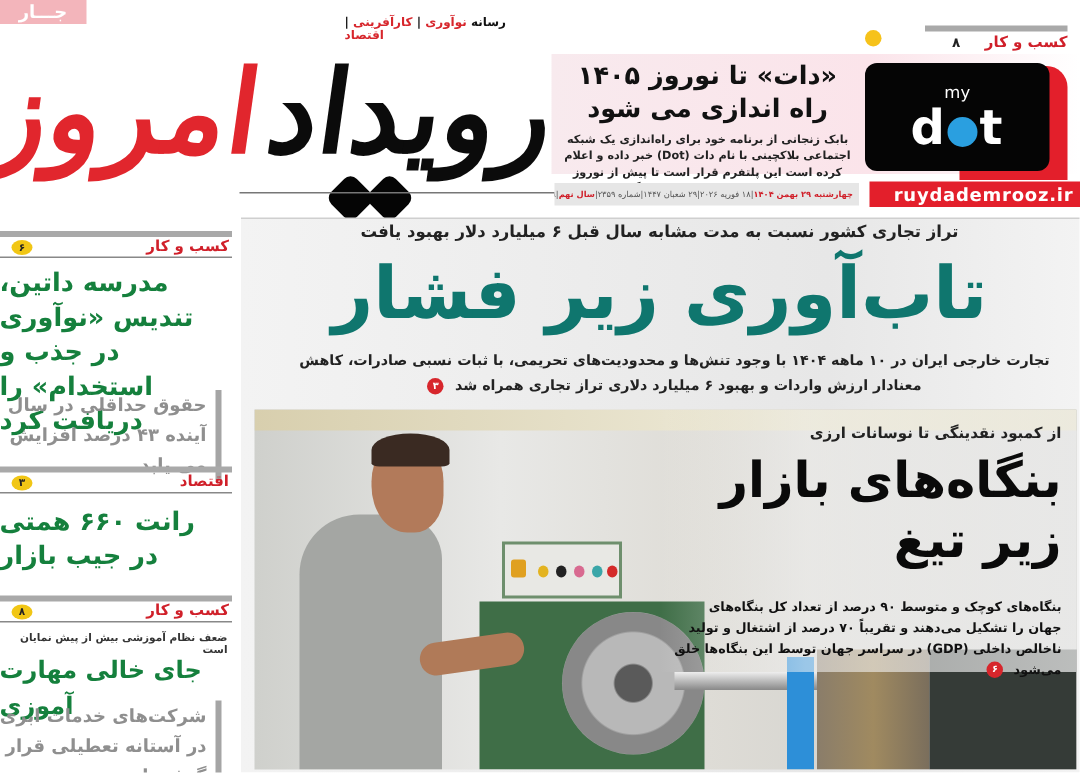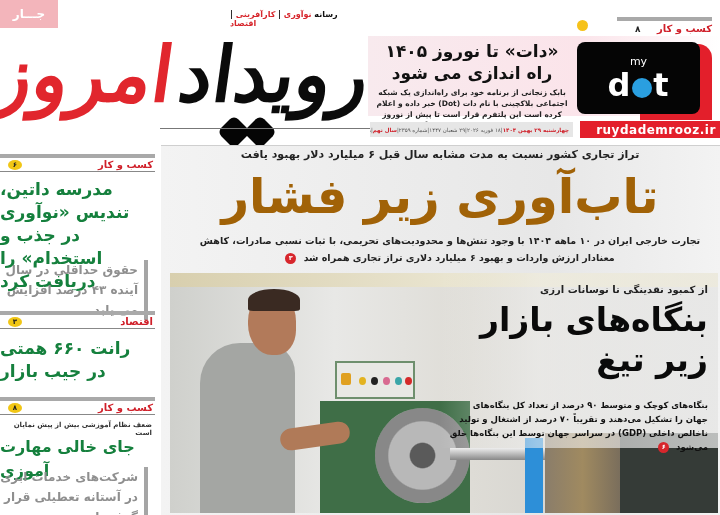--- a/index.html
+++ b/index.html
@@ -1,21 +1,21 @@
 <!DOCTYPE html>
 <html><head>
 <meta charset="utf-8">
 <style>
   * { box-sizing: border-box; margin: 0; padding: 0; }
   html, body { width: 720px; height: 515px; overflow: hidden; background: #ffffff; }
   body { font-family: "DejaVu Sans", sans-serif; position: relative; direction: rtl; color: #111; }
 
   
   .watermark {
-    position: absolute; left: 0; top: 0; width: 58px; height: 28px;
+    position: absolute; left: 0; top: 0; width: 58px; height: 16px;
     background: #f1a9b0; color: #fff; font-size: 12px; font-weight: bold;
     display: flex; align-items: center; justify-content: center; opacity: .85;
   }
   .tagline {
     position: absolute; left: 230px; top: 10px; width: 130px; text-align: left;
     font-size: 8px; font-weight: bold; color: #111; direction: rtl;
   }
   .tagline .red { color: #d7262c; }
   .logo {
     position: absolute; left: 0; top: 20px; width: 365px; height: 110px;
@@ -88,21 +88,21 @@
     position: absolute; left: 161px; top: 145px; width: 559px; height: 370px;
     background: linear-gradient(90deg, #f3f3f3 0%, #e7e7e7 70%, #f3f3f3 100%);
     border-top: 1px solid #cfcfcf;
   }
   .lead-kicker {
     position: absolute; right: 10px; top: 148px; width: 540px; text-align: center;
     font-size: 11px; font-weight: bold; color: #222;
   }
   .lead-title {
     position: absolute; left: 170px; top: 162px; width: 540px; text-align: center;
-    font-size: 48px; font-weight: 900; line-height: 68px; color: #a16207; letter-spacing: -1px;
+    font-size: 48px; font-weight: 900; line-height: 68px; color: #0f766e; letter-spacing: -1px;
   }
   .lead-body {
     position: absolute; right: 0; top: 232px; width: 540px; text-align: center;
     font-size: 9.5px; font-weight: bold; line-height: 17px; color: #222;
   }
   .page-badge {
     display: inline-block; width: 11px; height: 11px; border-radius: 50%;
     background: #d7262c; color: #fff; font-size: 6.5px; line-height: 11px; text-align: center;
     vertical-align: middle; margin-right: 4px; font-weight: bold;
   }

